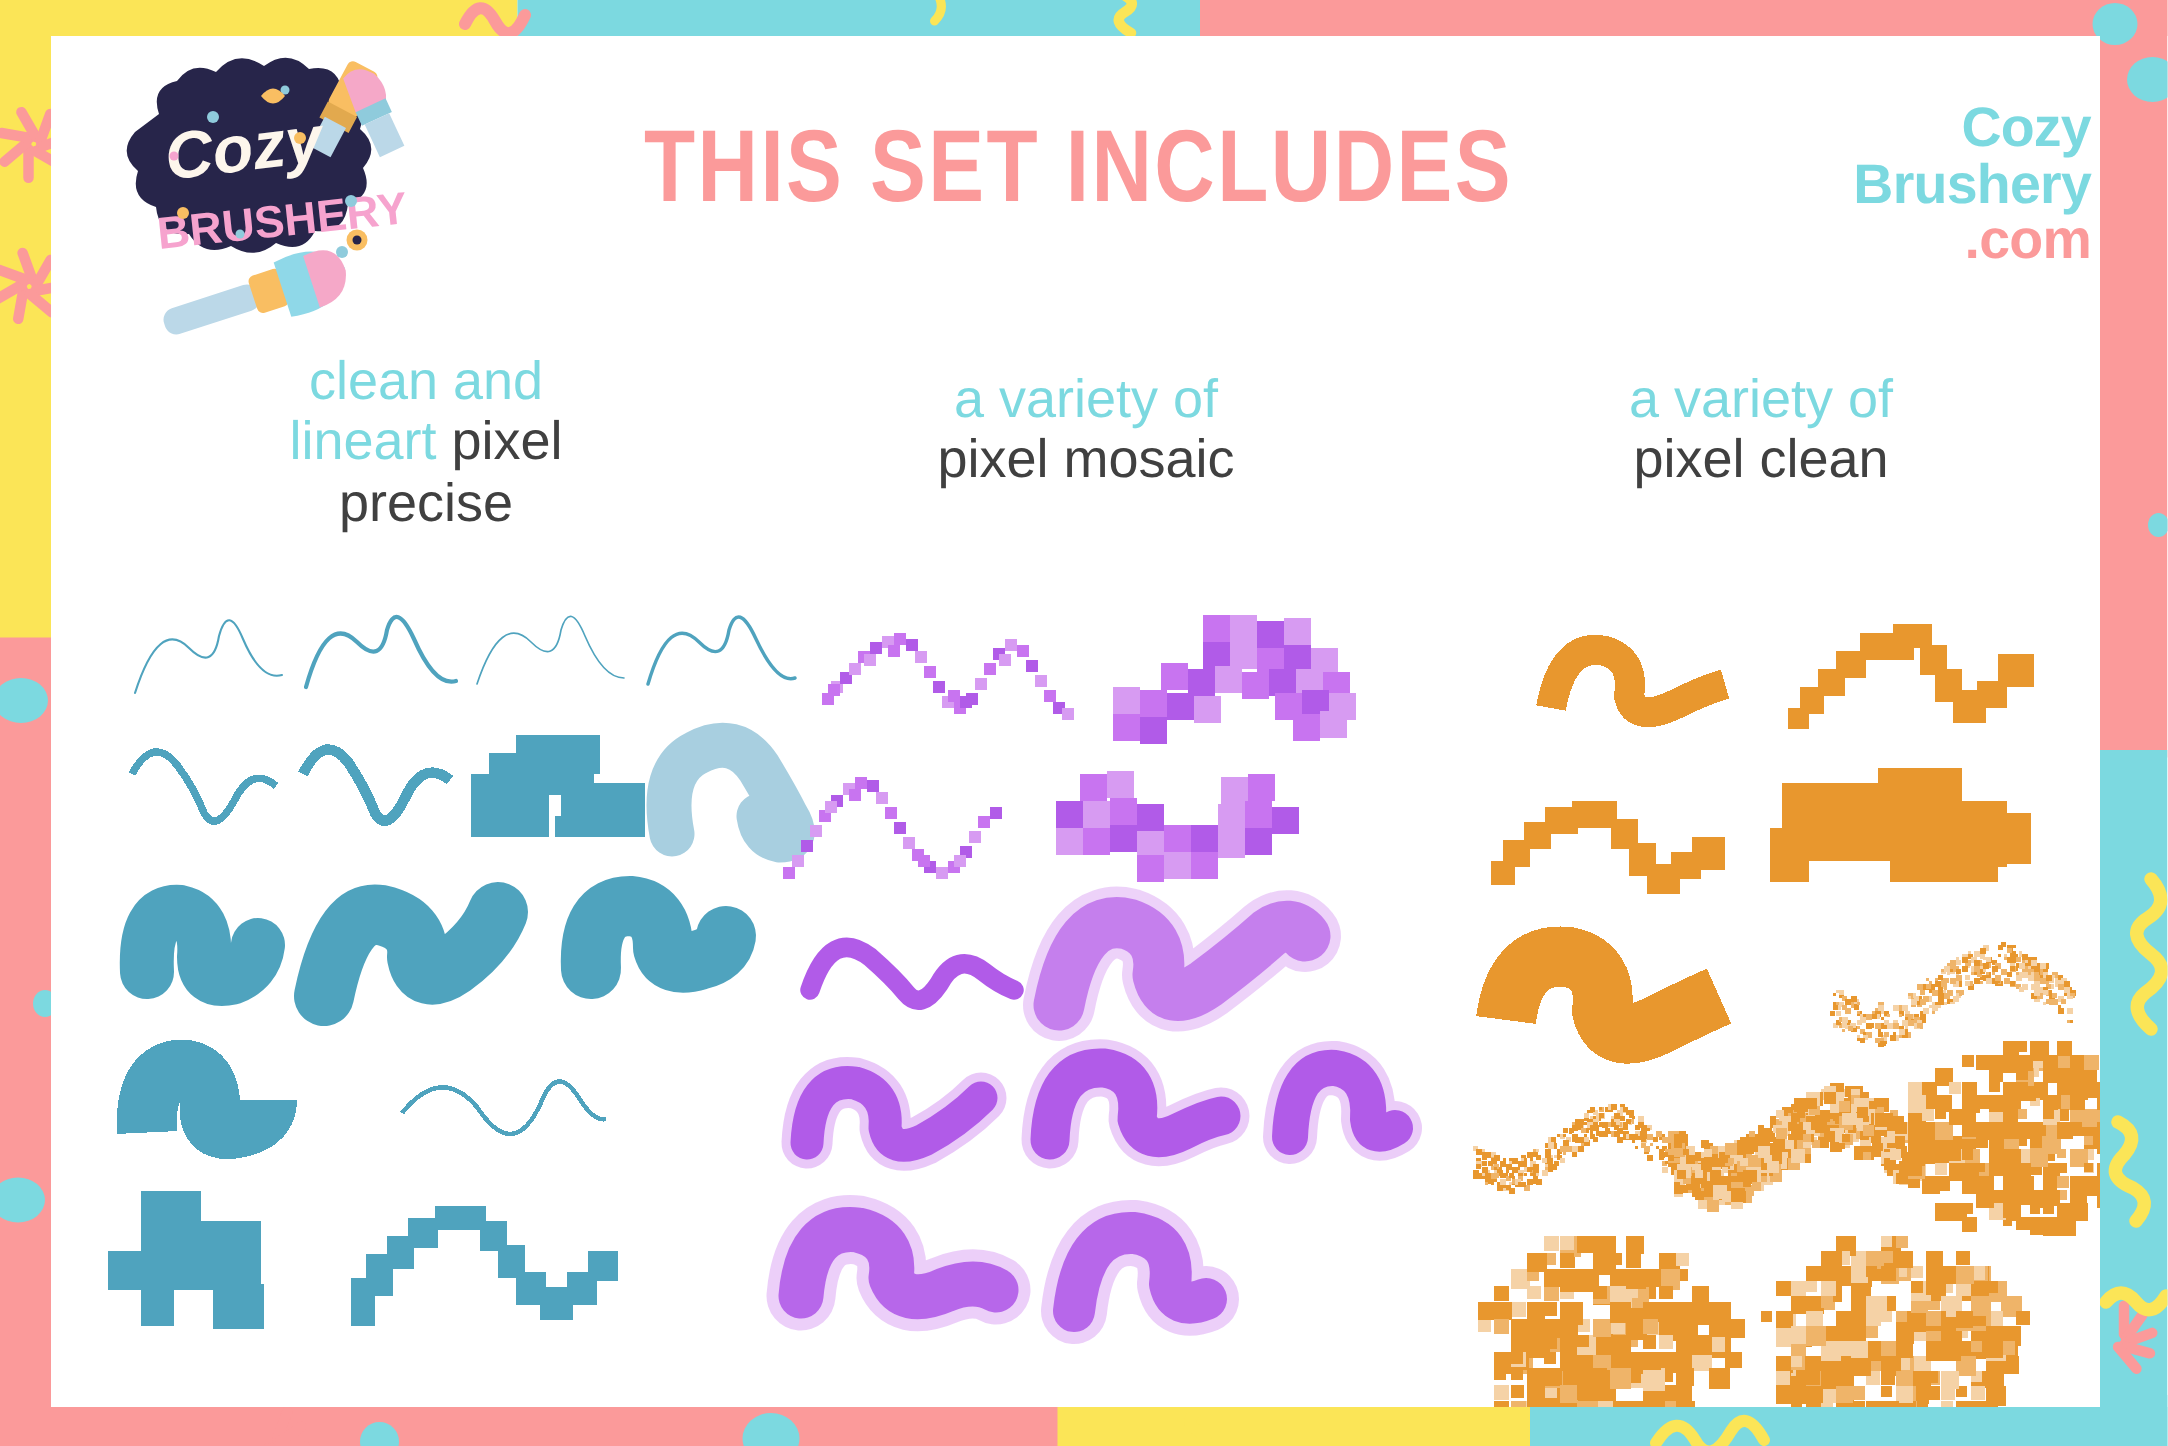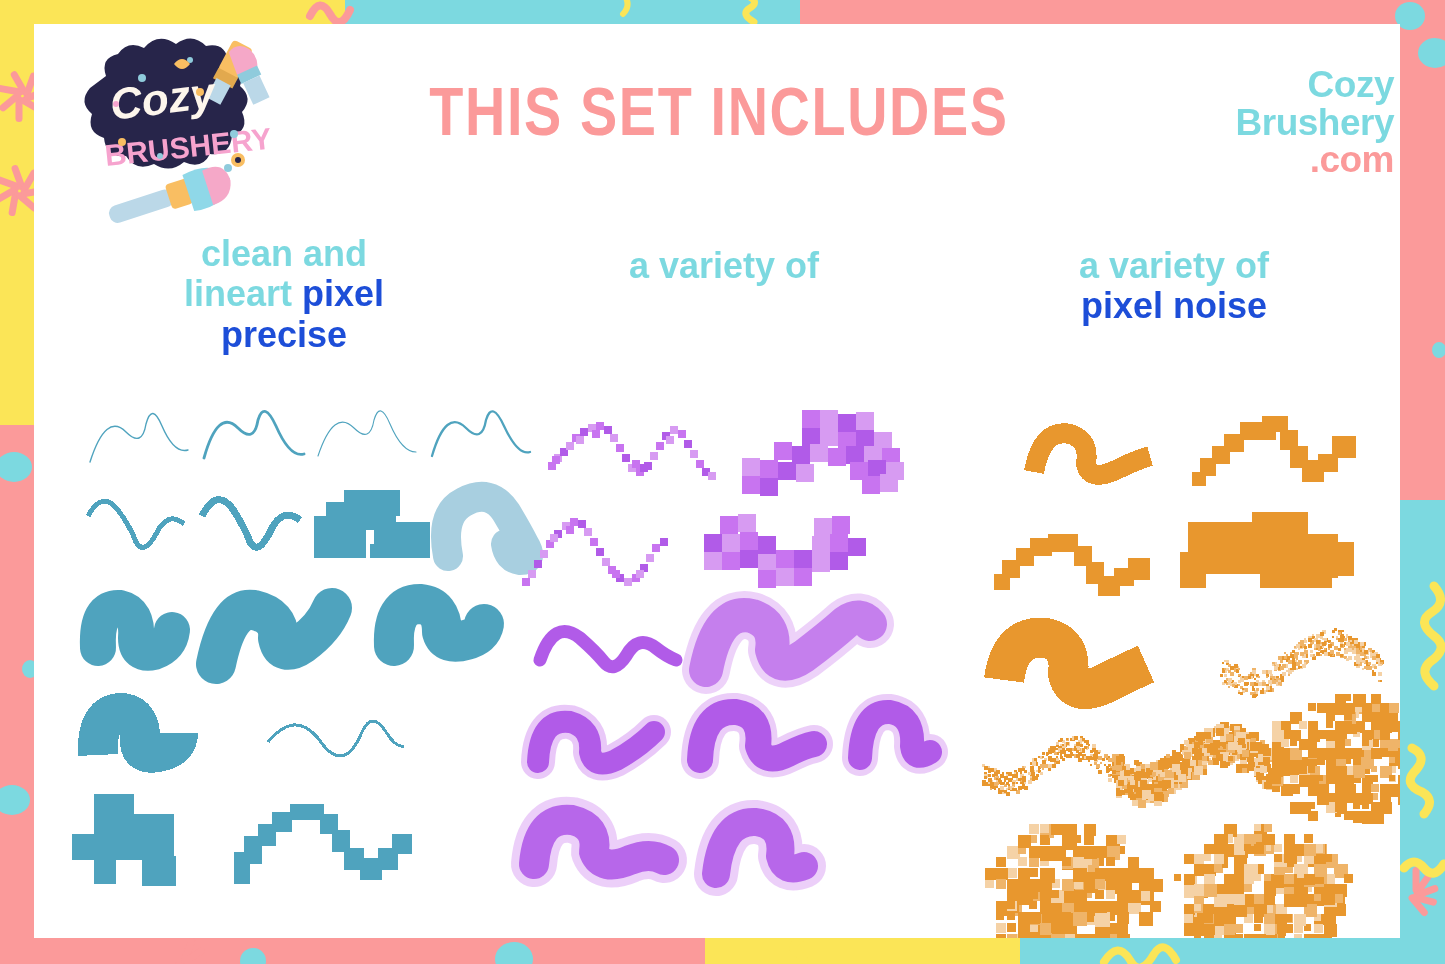--- a/index.html
+++ b/index.html
@@ -91,26 +91,26 @@
     line-height: 1.02;
     letter-spacing: -0.5px;
   }
   #site .cy { color: #7CD9E0; display: block; }
   #site .dom { color: #FB9A9A; display: block; }
 
   
   .col-head {
     position: absolute;
     text-align: center;
-    font-weight: bold;
+    font-weight: normal;
     font-size: 36px;
     line-height: 1.12;
   }
   .col-head .blue { color: #7CD9E0; }
-  .col-head .pink { color: #1d4ed8; }
+  .col-head .pink { color: #404040; }
 
   #head-1 { left: 40px;  top: 210px; width: 420px; }
   #head-2 { left: 480px; top: 222px; width: 420px; }
   #head-3 { left: 930px; top: 222px; width: 420px; }
 
   
   .col { position: absolute; top: 370px; width: 440px; height: 545px; }
   #col-1 { left: 20px; }
   #col-2 { left: 470px; }
   #col-3 { left: 930px; }
@@ -268,25 +268,26 @@
 
     <div class="col-head" id="head-1">
       <span class="blue">clean and</span><br>
       <span class="blue">lineart</span>
       <span class="pink">pixel</span><br>
       <span class="pink">precise</span>
     </div>
 
     <div class="col-head" id="head-2">
       <span class="blue">a variety of</span><br>
+      <span class="pink">pixel mosaic</span>
     </div>
 
     <div class="col-head" id="head-3">
       <span class="blue">a variety of</span><br>
-      <span class="pink">pixel noise</span>
+      <span class="pink">pixel clean</span>
     </div>
 
     <div class="col" id="col-1">
 
       <svg class="sample" style="left:30px; top:10px;" width="110" height="70">
         <path d="M6 58 Q22 8 42 28 Q58 44 62 20 Q68 -2 78 22 Q90 50 104 46" stroke="#4FA3BE" stroke-width="1.4" fill="none" stroke-linecap="round"></path>
       </svg>
       <svg class="sample" style="left:144px; top:8px;" width="110" height="72">
         <path d="M6 56 Q20 6 40 26 Q56 42 60 18 Q66 -2 78 24 Q92 56 106 52" stroke="#4FA3BE" stroke-width="2.8" fill="none" stroke-linecap="round"></path>
       </svg>

